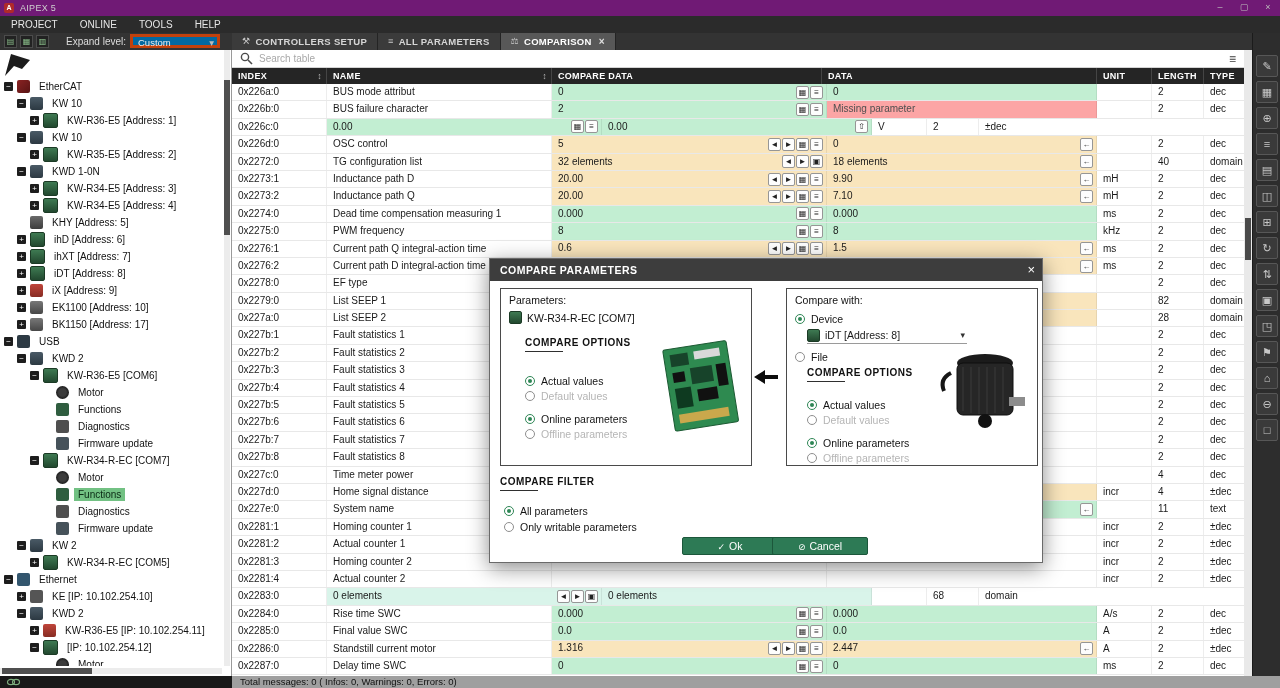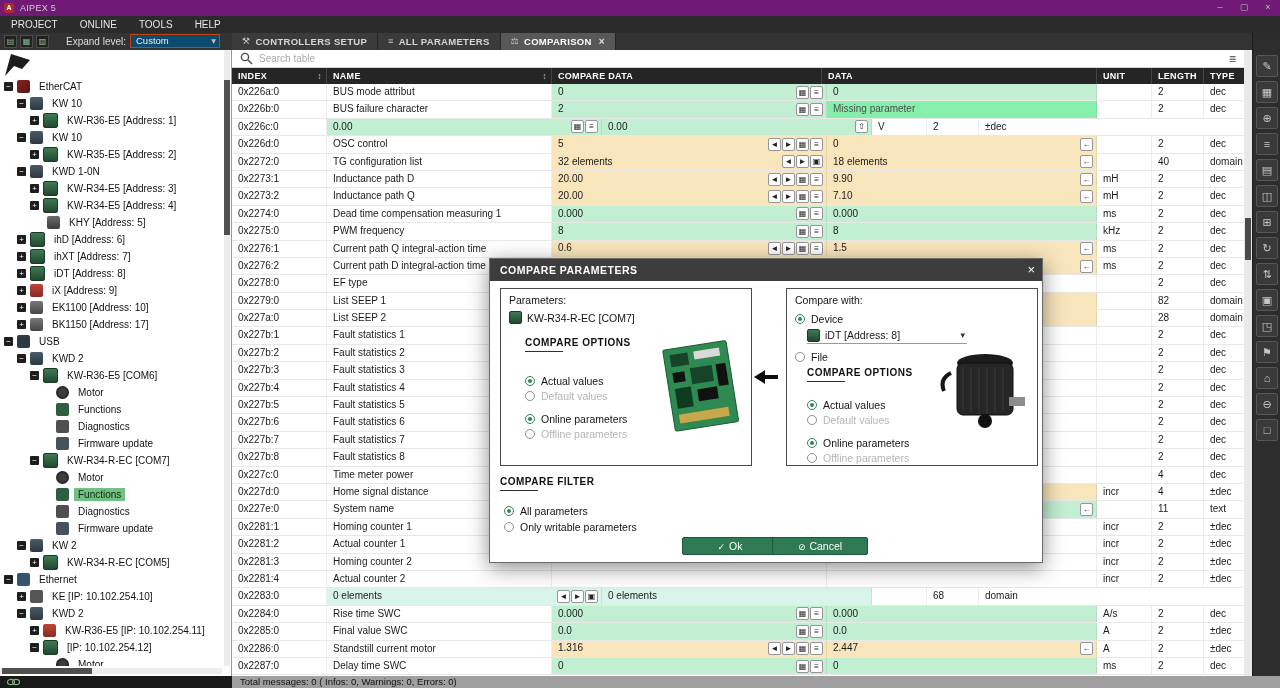--- a/index.html
+++ b/index.html
@@ -12,21 +12,21 @@
   #win-controls{margin-left:auto;display:flex;}
   .win-btn{width:24px;height:16px;text-align:center;line-height:15px;color:#bdbdbd;font-size:9px;}
   
   #menubar{position:absolute;left:0;top:16px;width:1280px;height:17px;background:#2b2b2b;display:flex;align-items:center;}
   .menu-item{padding:0 11px;color:#e6e6e6;font-size:10px;line-height:17px;}
   
   #toolbar{position:absolute;left:0;top:33px;width:1280px;height:17px;background:#333;}
   #quick-buttons{position:absolute;left:4px;top:2px;display:flex;gap:3px;}
   .qbtn{width:13px;height:13px;background:#222;border:1px solid #4c4c4c;color:#8cc18c;font-size:8px;line-height:11px;text-align:center;box-sizing:border-box;}
   #expand-label{position:absolute;left:66px;top:0;line-height:17px;color:#ddd;font-size:10px;}
-  #expand-combo{position:absolute;left:130px;top:1px;width:90px;height:14px;background:#0c4a6e;border:1px solid #c2410c;color:#eee;font-size:9.5px;line-height:12px;padding:0 14px 0 5px;box-sizing:border-box;}
+  #expand-combo{position:absolute;left:130px;top:1px;width:90px;height:14px;background:#0369a1;border:3px solid #c2410c;color:#eee;font-size:9.5px;line-height:12px;padding:0 14px 0 5px;box-sizing:border-box;}
   #expand-combo::after{content:"▾";position:absolute;right:3px;top:0;color:#bbb;}
   #tabs{position:absolute;left:232px;top:0;height:17px;display:flex;}
   .tab{display:flex;align-items:center;padding:0 10px;background:#3b3b3b;border-right:1px solid #242424;color:#d6d6d6;font-size:9.5px;font-weight:bold;letter-spacing:.3px;line-height:17px;}
   .tab.active{background:#585858;color:#fff;}
   .tab-icon{margin-right:5px;font-weight:normal;color:#c9c9c9;font-size:9px;}
   .tab-close{margin-left:7px;color:#e0e0e0;font-size:10px;}
   #tab-scroll{position:absolute;right:4px;top:0;height:17px;line-height:17px;color:#9a9a9a;font-size:9px;letter-spacing:3px;}
   
   #treepanel{position:absolute;left:0;top:50px;width:232px;height:626px;background:#fff;box-sizing:border-box;border-right:1px solid #9a9a9a;}
   #tree-watermark{position:absolute;left:2px;top:2px;}
@@ -73,21 +73,21 @@
   .col4{width:55px;flex:0 0 auto;}
   .col5{width:52px;flex:0 0 auto;}
   .col6{width:40px;flex:0 0 auto;border-right:none;}
   .cellflex{display:flex;align-items:center;}
   .ctext{flex:1 1 auto;overflow:hidden;}
   .cicons{display:flex;gap:1px;margin-left:auto;padding-right:3px;flex:0 0 auto;}
   .cbtn{width:13px;height:13px;border:1px solid #969696;background:#fdfdfd;color:#222;font-size:8px;line-height:11px;text-align:center;border-radius:2px;box-sizing:border-box;}
   .bg-same{background:#c2eed2;}
   .bg-pale{background:#d9f4ea;}
   .bg-diff{background:#f9e5bc;}
-  .bg-missing{background:#86efac;}
+  .bg-missing{background:#fca5a5;}
   .bg-missing .ctext{color:#4f4f4f;}
   .bg-none{background:transparent;}
   
   #vscroll{position:absolute;left:1244px;top:50px;width:8px;height:626px;background:#e9e9e9;}
   #vscroll .thumb{position:absolute;left:1px;top:168px;width:6px;height:42px;background:#4a4a4a;}
   #rtool{position:absolute;left:1252px;top:33px;width:28px;height:643px;background:#2d2d2d;border-left:1px solid #1b1b1b;box-sizing:border-box;}
   #rtool-buttons{position:absolute;left:0;top:22px;width:28px;display:flex;flex-direction:column;align-items:center;gap:4px;}
   .rtbtn{width:22px;height:22px;background:#3a3a3a;border:1px solid #575757;border-radius:2px;color:#c8c8c8;font-size:11px;line-height:20px;text-align:center;box-sizing:border-box;}
   
   #statusbar{position:absolute;left:0;top:676px;width:1280px;height:12px;background:#9f9f9f;}
@@ -223,21 +223,21 @@
         <div class="trow" style="padding-left: 30px;">
           <span class="texp">+</span>
           <span class="ti ti-drive"></span>
           <span class="tlabel">KW-R34-E5 [Address: 3]</span>
         </div>
         <div class="trow" style="padding-left: 30px;">
           <span class="texp">+</span>
           <span class="ti ti-drive"></span>
           <span class="tlabel">KW-R34-E5 [Address: 4]</span>
         </div>
-        <div class="trow" style="padding-left: 34px;">
+        <div class="trow" style="padding-left: 17px;">
           <span class="texp-sp"></span>
           <span class="ti ti-khy"></span>
           <span class="tlabel">KHY [Address: 5]</span>
         </div>
         <div class="trow" style="padding-left: 17px;">
           <span class="texp">+</span>
           <span class="ti ti-drive"></span>
           <span class="tlabel">ihD [Address: 6]</span>
         </div>
         <div class="trow" style="padding-left: 17px;">

